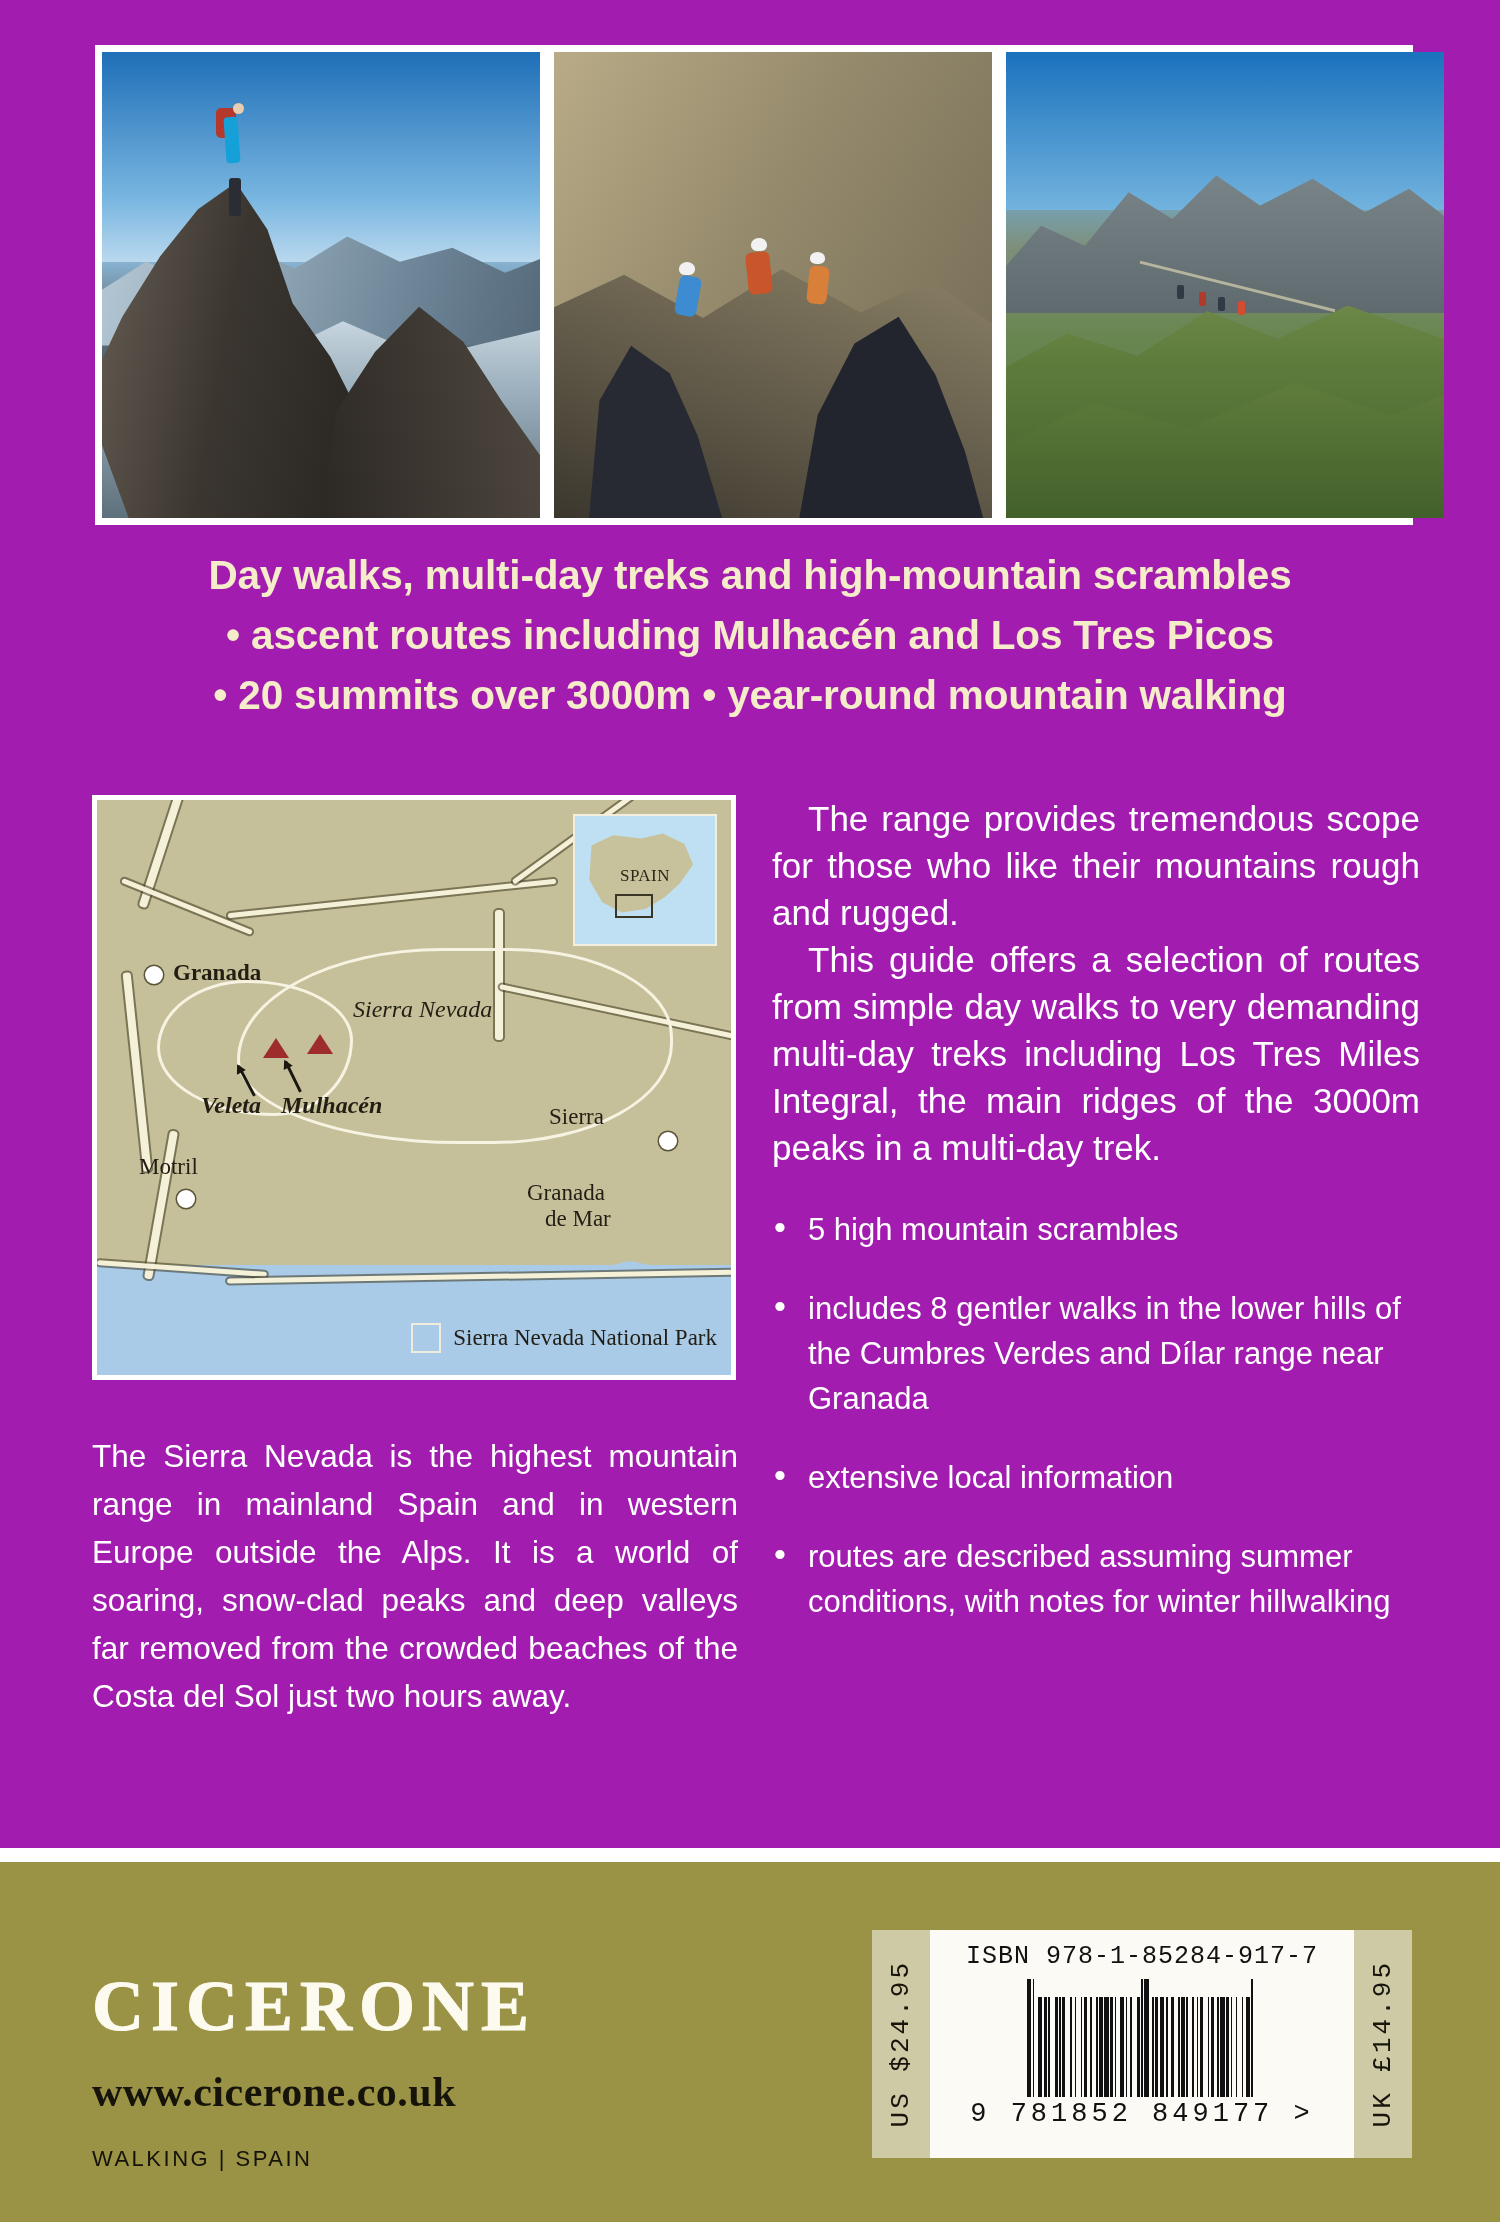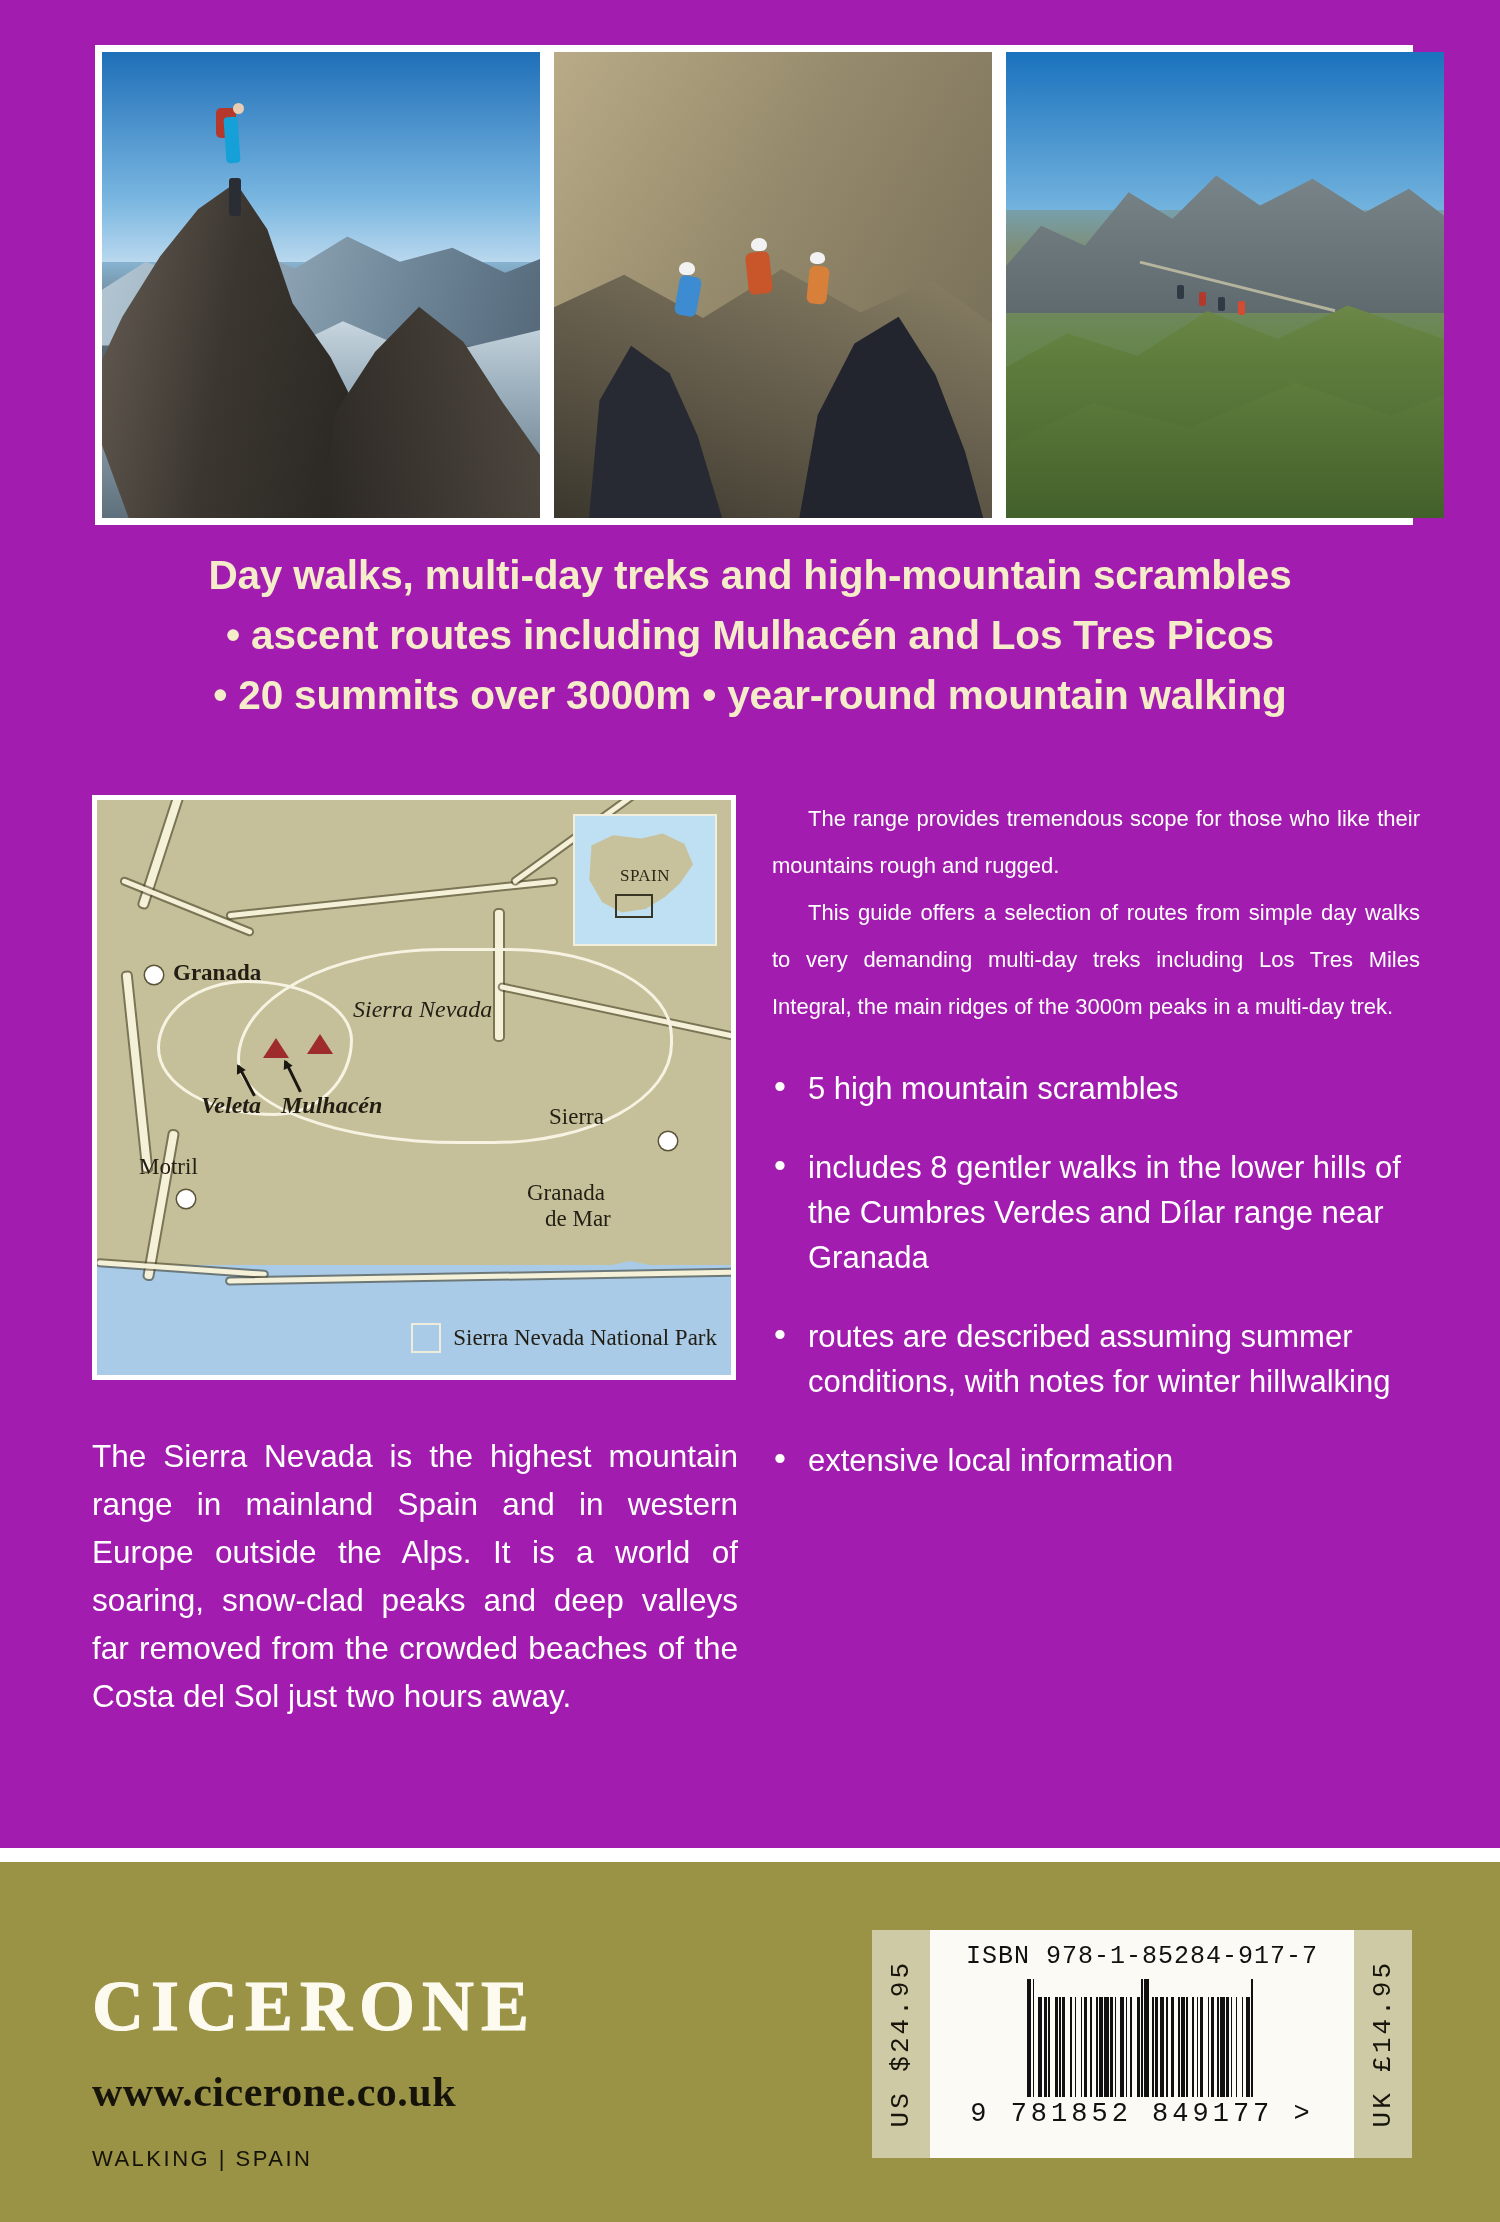--- a/index.html
+++ b/index.html
@@ -160,21 +160,21 @@
 
   
   .left-body{
     position:absolute;left:92px;top:1432px;width:646px;
     color:#ffffff;font-size:31.5px;line-height:48px;
     text-align:justify;
   }
 
   
   .right-col{position:absolute;left:772px;top:795px;width:648px;color:#ffffff;}
-  .right-col p{margin:0;font-size:22px;line-height:47px;text-align:justify;text-indent:36px;}
+  .right-col p{margin:0;font-size:35px;line-height:47px;text-align:justify;text-indent:36px;}
   .right-col p + p{margin-top:0;}
   .bullets{margin-top:36px;list-style:none;padding:0;}
   .bullets li{
     position:relative;padding-left:36px;margin-bottom:34px;
     font-size:31px;line-height:45px;
   }
   .bullets li:before{content:"\2022";position:absolute;left:2px;top:-2px;font-size:34px;}
 
   
   .footer-rule{position:absolute;left:0;top:1848px;width:100%;height:14px;background:#ffffff;}
@@ -311,22 +311,22 @@
   </div>
 
   <div class="left-body">The Sierra Nevada is the highest mountain range in mainland Spain and in western Europe outside the Alps. It is a world of soaring, snow-clad peaks and deep valleys far removed from the crowded beaches of the Costa del Sol just two hours away.</div>
 
   <div class="right-col">
     <p>The range provides tremendous scope for those who like their mountains rough and rugged.</p>
     <p>This guide offers a selection of routes from simple day walks to very demanding multi-day treks including Los Tres Miles Integral, the main ridges of the 3000m peaks in a multi-day trek.</p>
     <ul class="bullets">
       <li>5 high mountain scrambles</li>
       <li>includes 8 gentler walks in the lower hills of the Cumbres Verdes and Dílar range near Granada</li>
+      <li>extensive local information</li>
       <li>routes are described assuming summer conditions, with notes for winter hillwalking</li>
-      <li>extensive local information</li>
     </ul>
   </div>
 
   <div class="footer-rule"></div>
   <div class="footer">
     <div class="brand">
       <div class="cicerone">CICERONE</div>
       <div class="url">www.cicerone.co.uk</div>
       <div class="cat">WALKING | SPAIN</div>
     </div>

